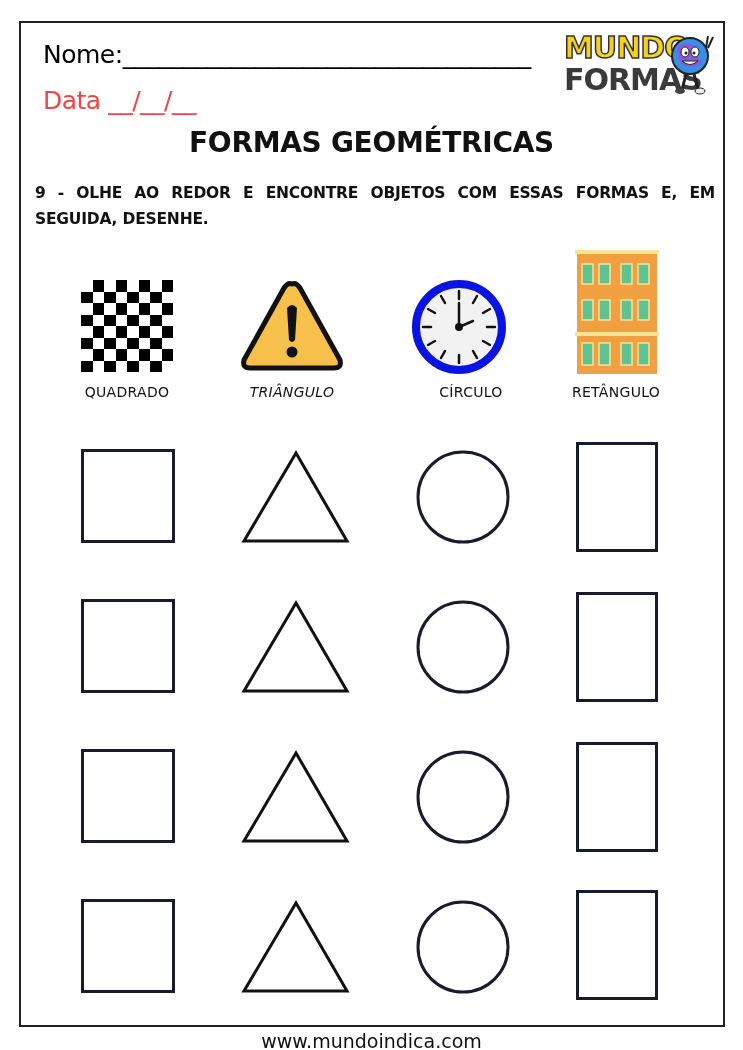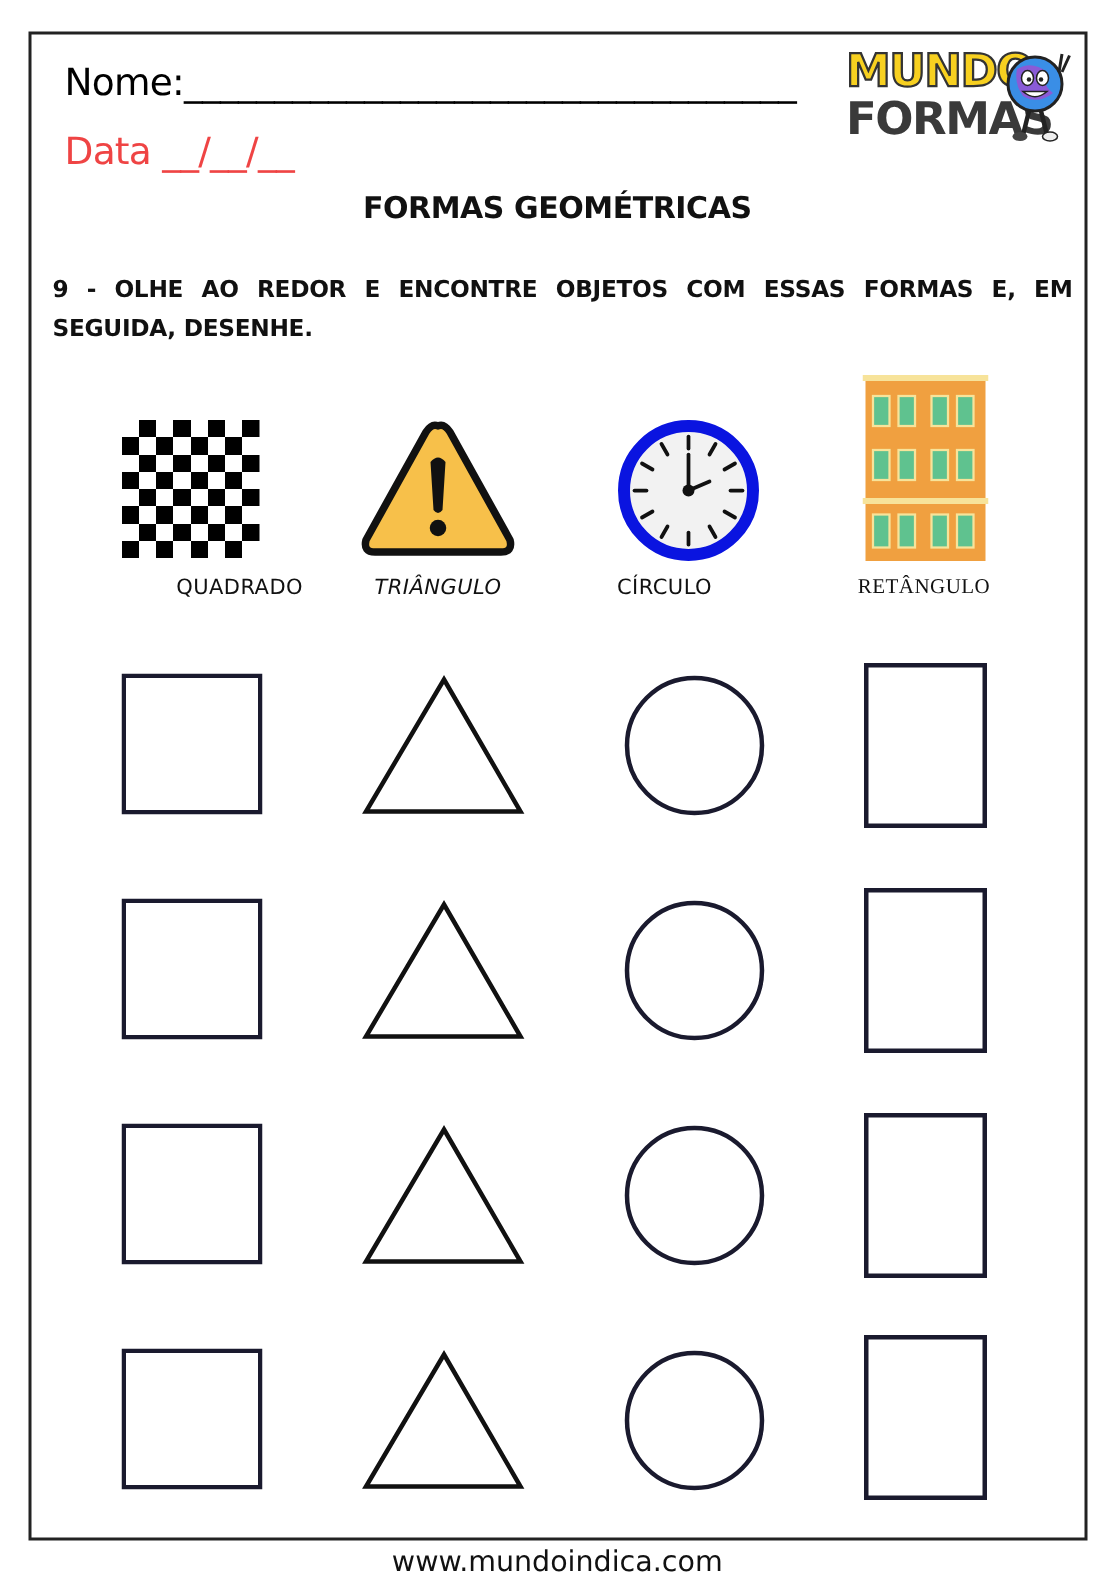--- a/index.html
+++ b/index.html
@@ -4,21 +4,21 @@
 <style>
   html, body { margin:0; padding:0; background:#ffffff; }
   body { width:743px; height:1050px; position:relative; overflow:hidden; font-family:"Liberation Sans", sans-serif; color:#111; }
   .frame { position:absolute; left:19px; top:21px; width:706px; height:1006px; border:2px solid #222; box-sizing:border-box; }
   .nome { position:absolute; left:43px; top:40px; font-family:"DejaVu Sans", sans-serif; font-size:25px; letter-spacing:-0.5px; color:#000000; }
   .data { position:absolute; left:43px; top:86px; font-family:"DejaVu Sans", sans-serif; font-size:25px; letter-spacing:-0.5px; color:#ef4444; }
   .logo { position:absolute; left:560px; top:30px; width:155px; height:68px; }
   .logo .l1 { position:absolute; left:4px; top:0px; font-family:"DejaVu Sans", sans-serif; font-weight:bold; font-size:30px; color:#f7d020; -webkit-text-stroke:1.5px #333; letter-spacing:-1px; }
   .logo .l2 { position:absolute; left:4px; top:32px; font-family:"DejaVu Sans", sans-serif; font-weight:bold; font-size:30px; color:#3a3a3a; letter-spacing:-1px; }
   .logo svg { position:absolute; left:108px; top:0px; }
-  .title { position:absolute; left:0; width:743px; top:126px; text-align:center; font-family:"DejaVu Sans", sans-serif; font-weight:bold; font-size:20px; letter-spacing:-0.3px; }
+  .title { position:absolute; left:0; width:743px; top:126px; text-align:center; font-family:"DejaVu Sans", sans-serif; font-weight:bold; font-size:28px; letter-spacing:-0.3px; }
   .instr { position:absolute; left:35px; top:180px; width:680px; font-family:"DejaVu Sans", sans-serif; font-weight:bold; font-size:15.5px; line-height:26px; text-align:justify; text-align-last:left; letter-spacing:-0.2px; }
   .pic { position:absolute; }
   .label { position:absolute; width:150px; text-align:center; font-family:"DejaVu Sans", sans-serif; font-size:14px; top:384px; letter-spacing:0.3px; }
   .shape { position:absolute; }
   .footer { position:absolute; left:0; width:743px; top:1030px; text-align:center; font-family:"DejaVu Sans", sans-serif; font-size:19px; color:#111; }
 </style>
 </head>
 <body>
 
 <div class="frame"></div>
@@ -125,24 +125,24 @@
       <rect x="24" y="50" width="11" height="20"></rect>
       <rect x="46" y="50" width="11" height="20"></rect>
       <rect x="63" y="50" width="11" height="20"></rect>
     <rect x="7" y="93" width="11" height="22"></rect>
       <rect x="24" y="93" width="11" height="22"></rect>
       <rect x="46" y="93" width="11" height="22"></rect>
       <rect x="63" y="93" width="11" height="22"></rect>
   </g>
 </svg>
 
-<div class="label" style="left:52px;text-align:right;">QUADRADO</div>
+<div class="label" style="left:52px;">QUADRADO</div>
 <div class="label" style="left:217px;font-style:italic;">TRIÂNGULO</div>
-<div class="label" style="left:368px;">CÍRCULO</div>
-<div class="label" style="left:541px;font-family:Liberation Serif, serif;">RETÂNGULO</div>
+<div class="label" style="left:396px;">CÍRCULO</div>
+<div class="label" style="left:541px;">RETÂNGULO</div>
 
 <div>
   <svg class="shape" style="left:81px;top:449px" width="94" height="94">
       <rect x="1.5" y="1.5" width="91" height="91" fill="none" stroke="#1a1a2e" stroke-width="3"></rect>
     </svg>
   <svg class="shape" style="left:241px;top:450px" width="110" height="94">
       <polygon points="55,3 106,91 3,91" fill="none" stroke="#111" stroke-width="3"></polygon>
     </svg>
   <svg class="shape" style="left:415px;top:449px" width="96" height="96">
       <circle cx="48" cy="48" r="45" fill="none" stroke="#1a1a2e" stroke-width="3"></circle>

